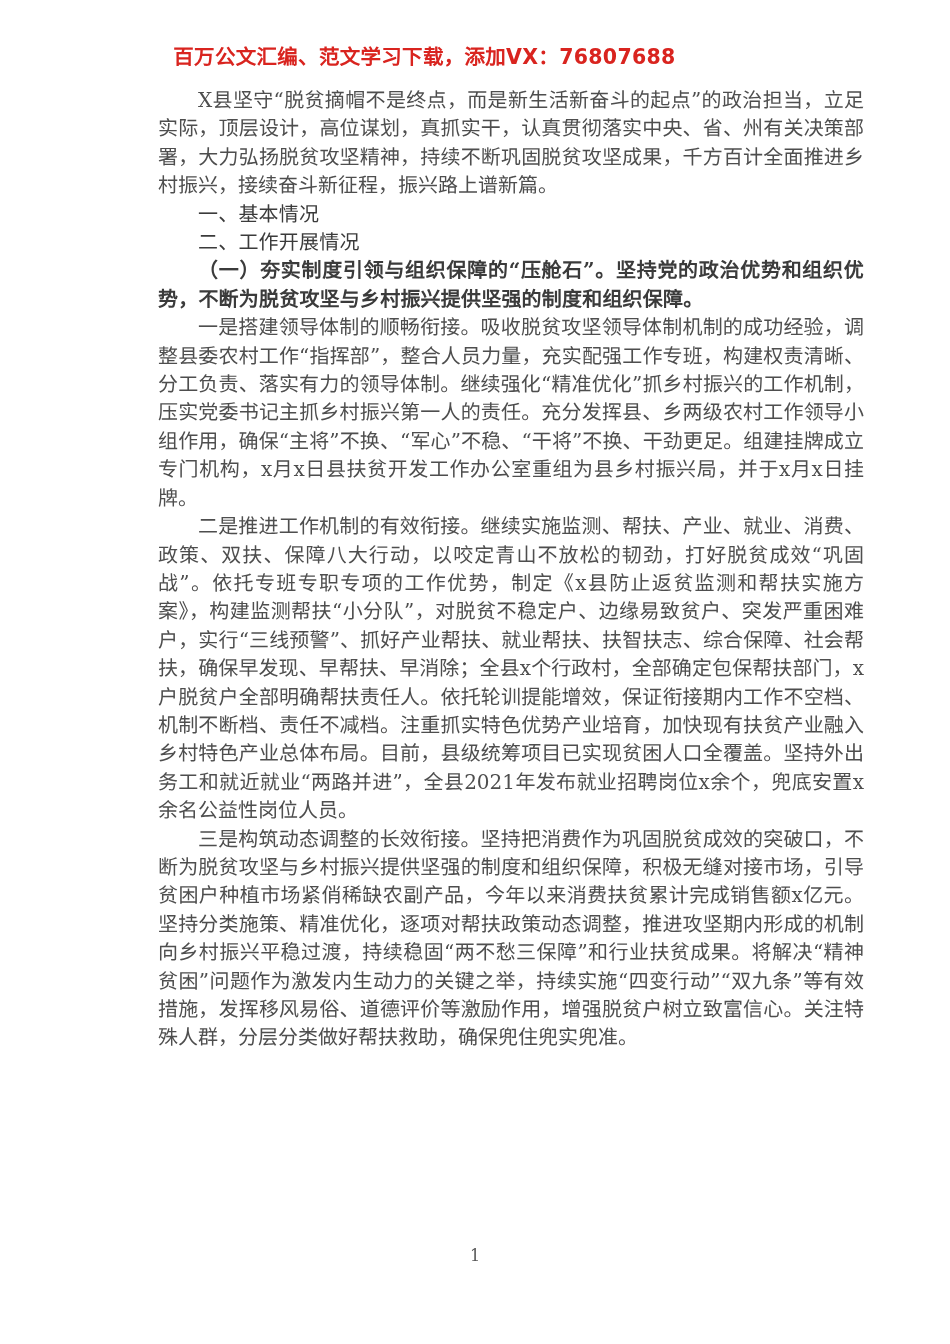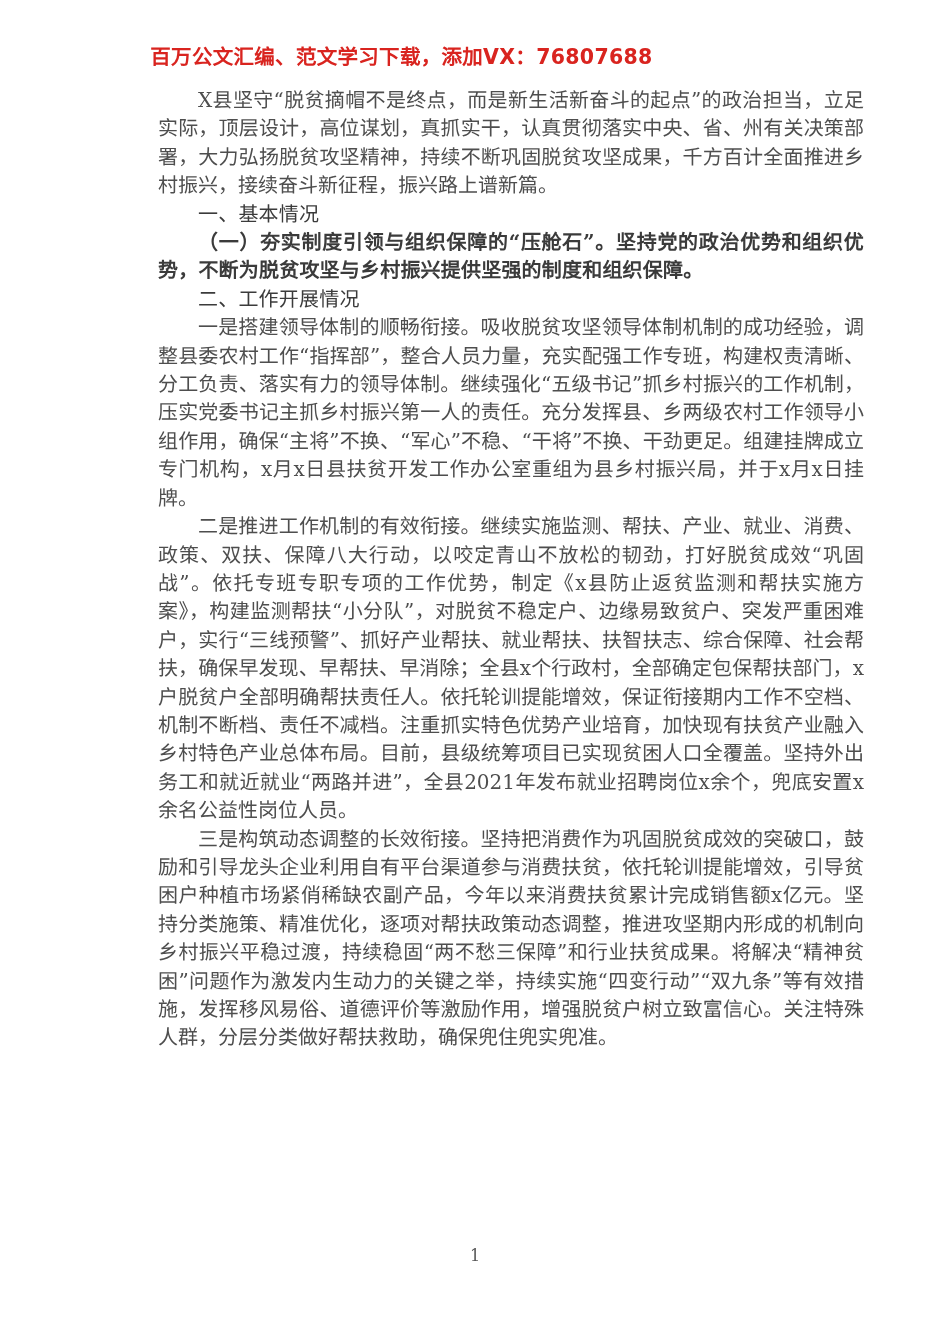--- a/index.html
+++ b/index.html
@@ -30,20 +30,21 @@
     left: 0;
     width: 803px;
     text-align: center;
     color: #d9241f;
     font-family: "DejaVu Sans", "Liberation Sans", sans-serif;
     font-size: 20.5px;
     font-weight: 700;
     letter-spacing: 0.3px;
     line-height: 26px;
     white-space: nowrap;
+    padding-left: 23px;
   }
 
   
   .doc-body {
     position: absolute;
     top: 86px;
     left: 122px;
     width: 706px;
     color: #4e4e4e;
     font-size: 20px;
@@ -90,22 +91,22 @@
 <body>
 
 <div class="page">
 
   <div class="ad-banner">百万公文汇编、范文学习下载，添加VX：76807688</div>
 
   <div class="doc-body">
 
   <p class="para">X县坚守“脱贫摘帽不是终点，而是新生活新奋斗的起点”的政治担当，立足实际，顶层设计，高位谋划，真抓实干，认真贯彻落实中央、省、州有关决策部署，大力弘扬脱贫攻坚精神，持续不断巩固脱贫攻坚成果，千方百计全面推进乡村振兴，接续奋斗新征程，振兴路上谱新篇。</p>
       <p class="para heading">一、基本情况</p>
+      <p class="para heading">二、工作开展情况</p>
       <p class="para bold-lead">（一）夯实制度引领与组织保障的“压舱石”。坚持党的政治优势和组织优势，不断为脱贫攻坚与乡村振兴提供坚强的制度和组织保障。</p>
-      <p class="para heading">二、工作开展情况</p>
-      <p class="para">一是搭建领导体制的顺畅衔接。吸收脱贫攻坚领导体制机制的成功经验，调整县委农村工作“指挥部”，整合人员力量，充实配强工作专班，构建权责清晰、分工负责、落实有力的领导体制。继续强化“五级书记”抓乡村振兴的工作机制，压实党委书记主抓乡村振兴第一人的责任。充分发挥县、乡两级农村工作领导小组作用，确保“主将”不换、“军心”不稳、“干将”不换、干劲更足。组建挂牌成立专门机构，x月x日县扶贫开发工作办公室重组为县乡村振兴局，并于x月x日挂牌。</p>
+      <p class="para">一是搭建领导体制的顺畅衔接。吸收脱贫攻坚领导体制机制的成功经验，调整县委农村工作“指挥部”，整合人员力量，充实配强工作专班，构建权责清晰、分工负责、落实有力的领导体制。继续强化“精准优化”抓乡村振兴的工作机制，压实党委书记主抓乡村振兴第一人的责任。充分发挥县、乡两级农村工作领导小组作用，确保“主将”不换、“军心”不稳、“干将”不换、干劲更足。组建挂牌成立专门机构，x月x日县扶贫开发工作办公室重组为县乡村振兴局，并于x月x日挂牌。</p>
       <p class="para">二是推进工作机制的有效衔接。继续实施监测、帮扶、产业、就业、消费、政策、双扶、保障八大行动，以咬定青山不放松的韧劲，打好脱贫成效“巩固战”。依托专班专职专项的工作优势，制定《x县防止返贫监测和帮扶实施方案》，构建监测帮扶“小分队”，对脱贫不稳定户、边缘易致贫户、突发严重困难户，实行“三线预警”、抓好产业帮扶、就业帮扶、扶智扶志、综合保障、社会帮扶，确保早发现、早帮扶、早消除；全县x个行政村，全部确定包保帮扶部门，x户脱贫户全部明确帮扶责任人。依托轮训提能增效，保证衔接期内工作不空档、机制不断档、责任不减档。注重抓实特色优势产业培育，加快现有扶贫产业融入乡村特色产业总体布局。目前，县级统筹项目已实现贫困人口全覆盖。坚持外出务工和就近就业“两路并进”，全县2021年发布就业招聘岗位x余个，兜底安置x余名公益性岗位人员。</p>
-      <p class="para">三是构筑动态调整的长效衔接。坚持把消费作为巩固脱贫成效的突破口，鼓励和引导龙头企业利用自有平台渠道参与消费扶贫，依托轮训提能增效，引导贫困户种植市场紧俏稀缺农副产品，今年以来消费扶贫累计完成销售额x亿元。坚持分类施策、精准优化，逐项对帮扶政策动态调整，推进攻坚期内形成的机制向乡村振兴平稳过渡，持续稳固“两不愁三保障”和行业扶贫成果。将解决“精神贫困”问题作为激发内生动力的关键之举，持续实施“四变行动”“双九条”等有效措施，发挥移风易俗、道德评价等激励作用，增强脱贫户树立致富信心。关注特殊人群，分层分类做好帮扶救助，确保兜住兜实兜准。</p>
+      <p class="para">三是构筑动态调整的长效衔接。坚持把消费作为巩固脱贫成效的突破口，不断为脱贫攻坚与乡村振兴提供坚强的制度和组织保障，积极无缝对接市场，引导贫困户种植市场紧俏稀缺农副产品，今年以来消费扶贫累计完成销售额x亿元。坚持分类施策、精准优化，逐项对帮扶政策动态调整，推进攻坚期内形成的机制向乡村振兴平稳过渡，持续稳固“两不愁三保障”和行业扶贫成果。将解决“精神贫困”问题作为激发内生动力的关键之举，持续实施“四变行动”“双九条”等有效措施，发挥移风易俗、道德评价等激励作用，增强脱贫户树立致富信心。关注特殊人群，分层分类做好帮扶救助，确保兜住兜实兜准。</p>
     </div>
 
   <div class="page-number">1</div>
 
 </div>
 
 </body></html>

